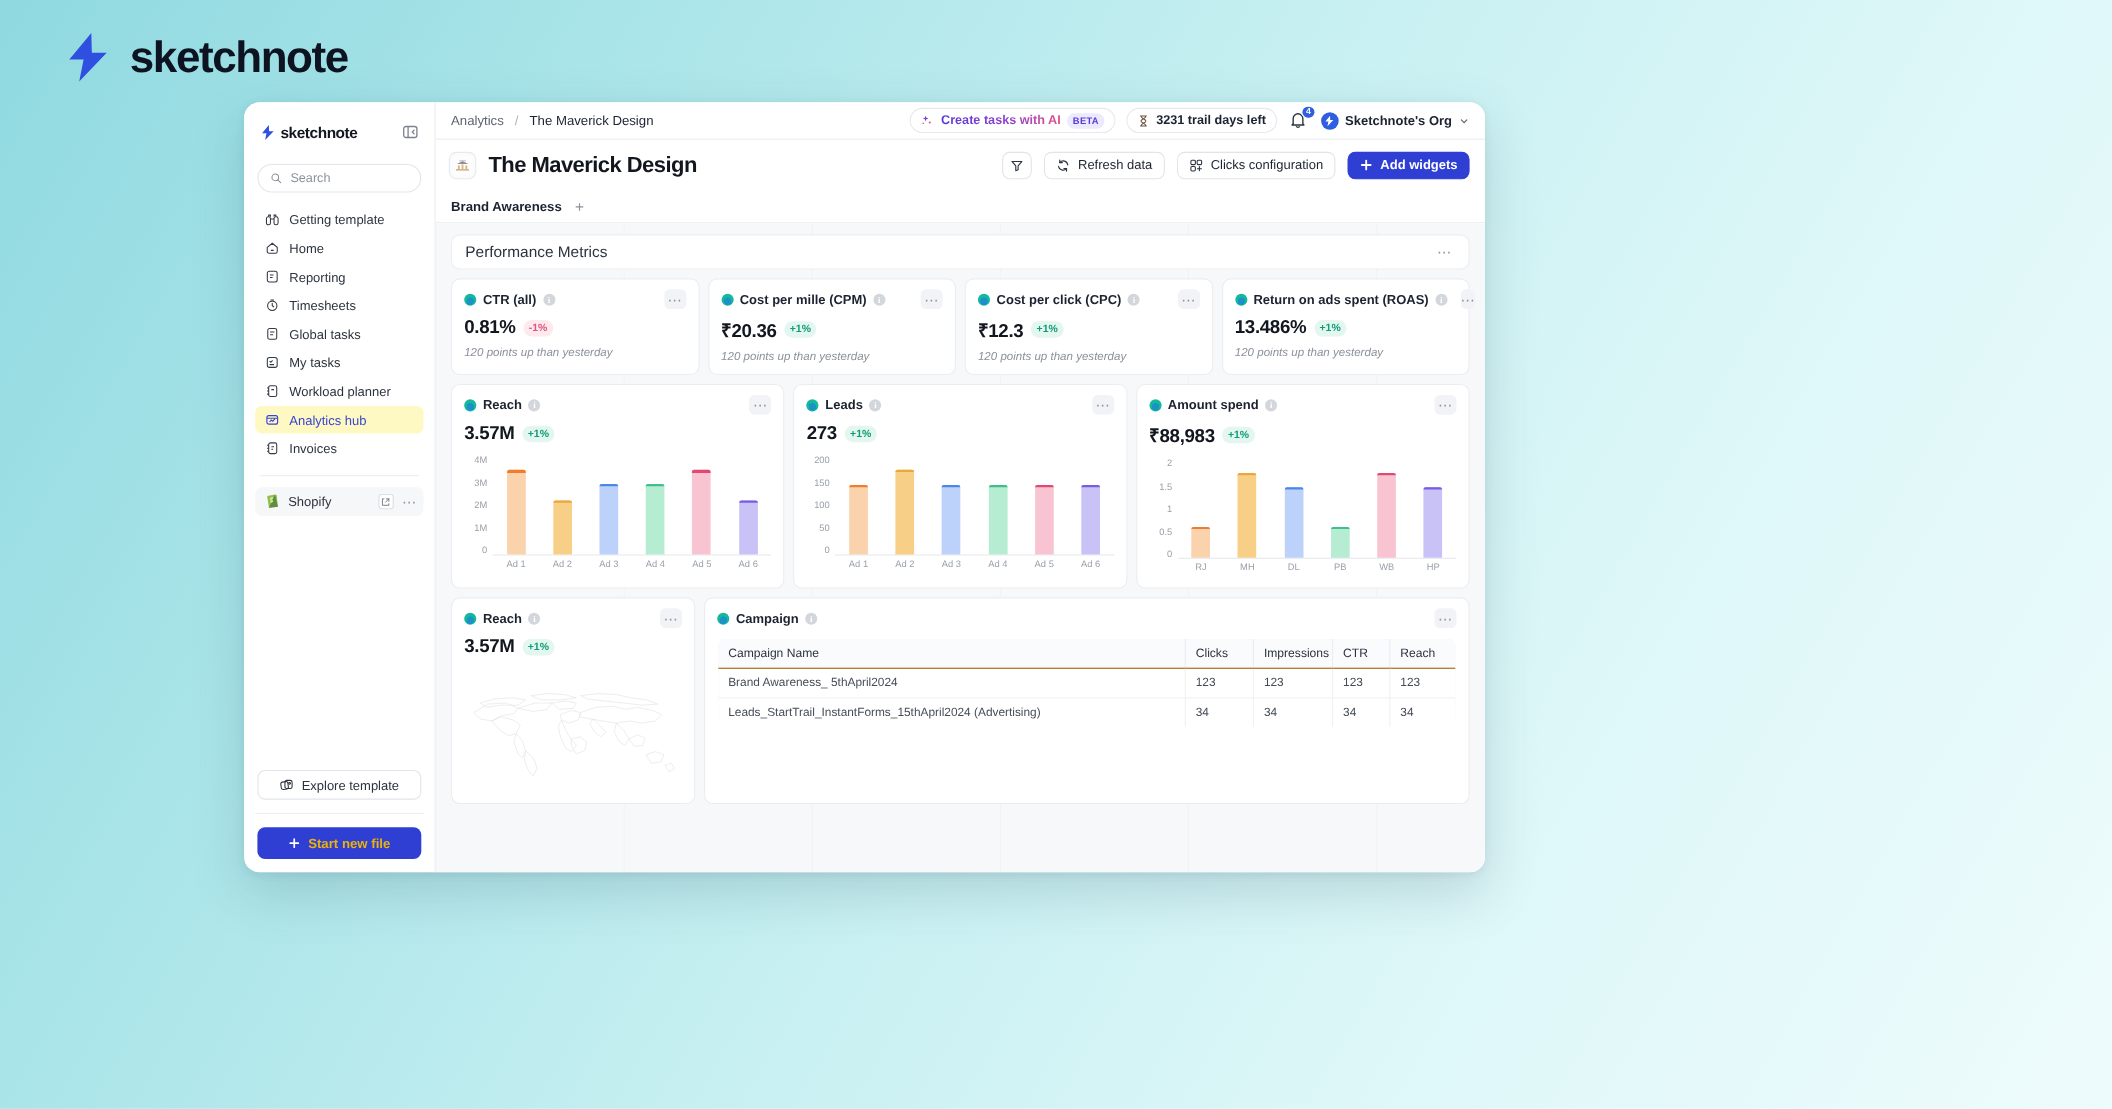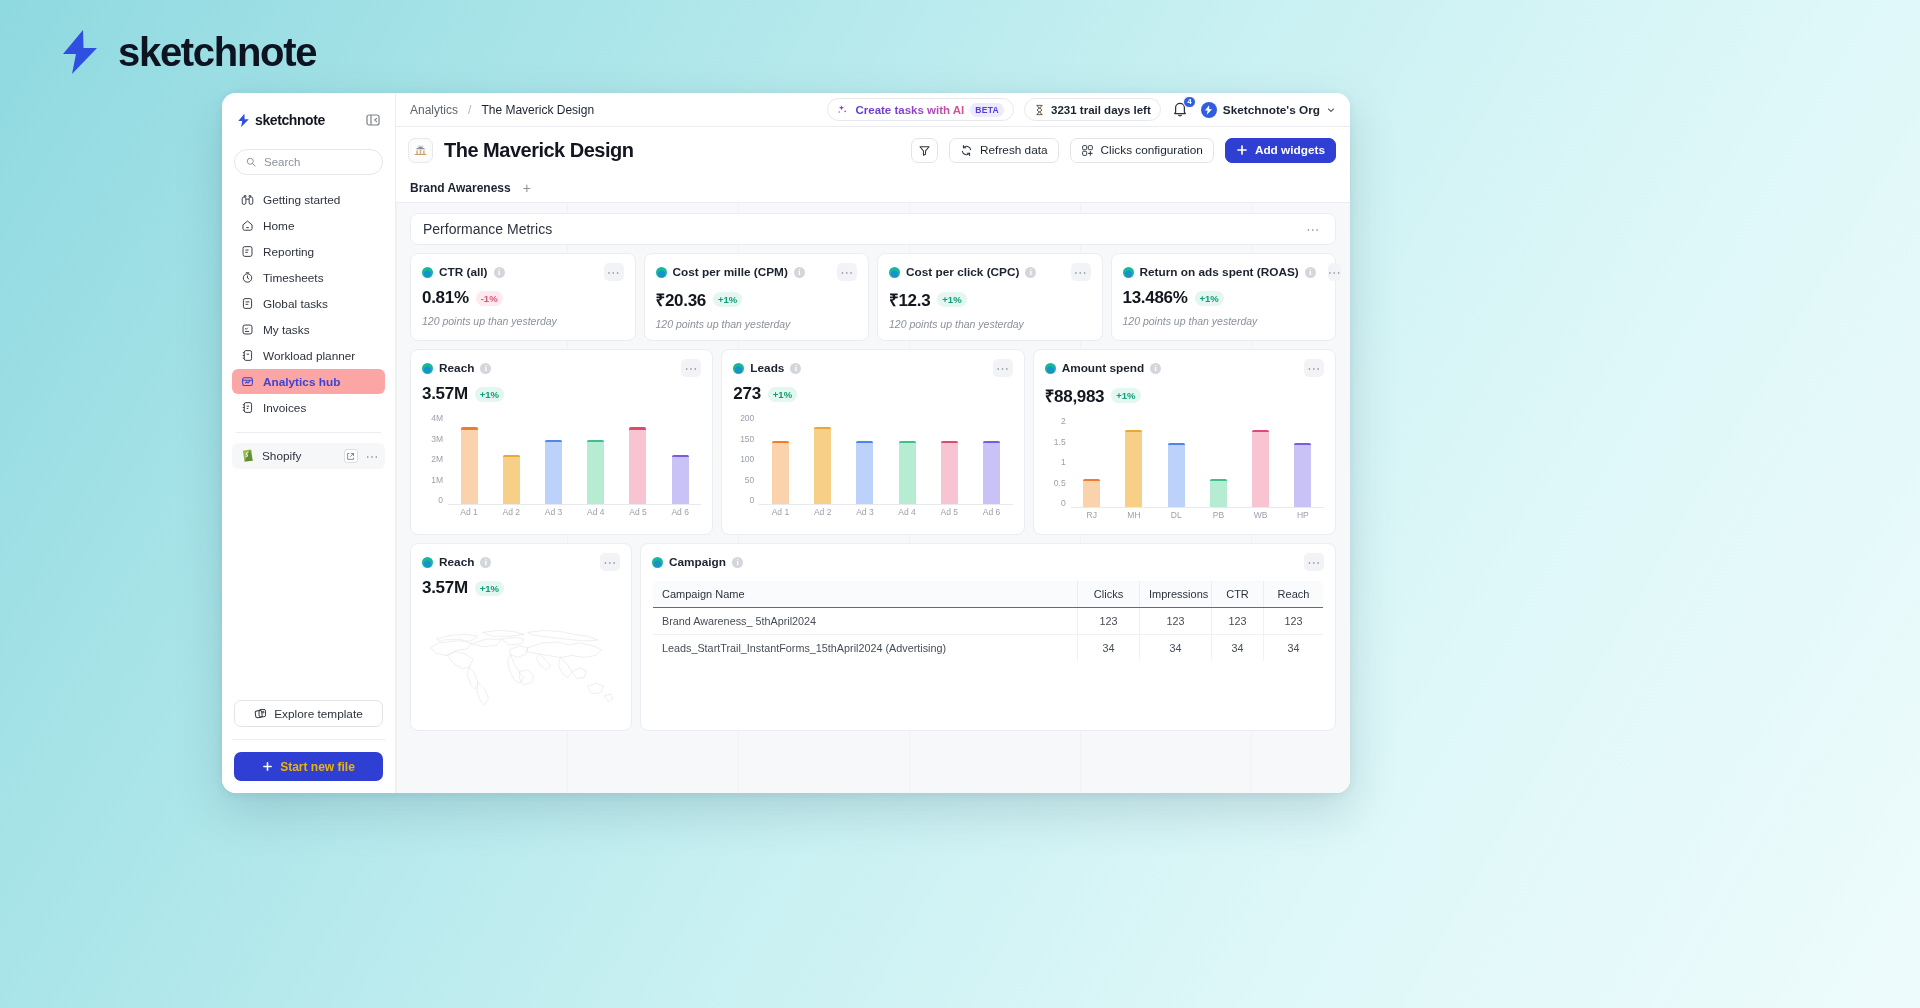--- a/index.html
+++ b/index.html
@@ -56,21 +56,21 @@
     color: #8b919c; font-size: 11.5px; cursor: text;
   }
 
   .nav { display: flex; flex-direction: column; gap: 1px; }
   .nav-item {
     height: 25px; display: flex; align-items: center; gap: 9px;
     padding: 0 8px; border-radius: 6px; cursor: pointer;
     font-size: 11.8px; color: #2c333e;
   }
   .nav-item .ico { width: 14px; height: 14px; flex: none; color: #353b45; display:flex;align-items:center;justify-content:center;}
-  .nav-item.active { background: #fca5a5; color: #3b44d4; font-weight: 700; }
+  .nav-item.active { background: #fef9c3; color: #3b44d4; font-weight: 400; }
   .nav-item.active .ico { color: #3b44d4; }
 
   .divider { height: 1px; background: #ebedf0; margin: 12px 4px 10px 4px; }
 
   .app-row {
     height: 26px; display: flex; align-items: center; gap: 8px;
     padding: 0 6px 0 8px; border-radius: 6px; background: #f6f7f9; cursor: pointer;
     font-size: 11.8px; color: #2c333e;
   }
   .app-row .label { flex: 1; }
@@ -223,21 +223,21 @@
 
   
   .table-card { flex: 1; }
   .tbl { width: 100%; border-collapse: collapse; margin-top: 9px;
       border: 1px solid #ecedf0; border-radius: 6px; overflow: hidden; table-layout: fixed; }
   .tbl th {
     font-size: 11px; font-weight: 500; color: #2c333e; text-align: left;
     padding: 7px 9px; background: #fafbfc; border-bottom: 1px solid #a16207;
     border-right: 1px solid #ecedf0;
   }
-  .tbl th.num, .tbl td.num { text-align: center; }
+  .tbl th.num, .tbl td.num { text-align: left; }
   .tbl th:last-child, .tbl td:last-child { border-right: none; }
   .tbl td {
     font-size: 10.8px; color: #464d58; padding: 7px 9px;
     border-bottom: 1px solid #f0f1f4; border-right: 1px solid #f0f1f4;
     white-space: nowrap; overflow: hidden; text-overflow: ellipsis;
   }
   .tbl tr:last-child td { border-bottom: none; }
 </style>
 </head>
 <body>
@@ -280,21 +280,21 @@
 
     <nav class="nav">
       <div class="nav-item">
         <span class="ico">
           <svg width="13" height="13" viewBox="0 0 16 16" fill="none" stroke="currentColor" stroke-width="1.2">
             <rect x="1.5" y="5" width="4.5" height="9" rx="2"></rect>
               <rect x="10" y="5" width="4.5" height="9" rx="2"></rect>
             <path d="M6 7.5h4M4 5V3.2h2V5M10 5V3.2h2V5"></path>
           </svg>
           </span>
-        <span>Getting started</span>
+        <span>Getting template</span>
       </div>
       <div class="nav-item">
         <span class="ico">
           <svg width="13" height="13" viewBox="0 0 16 16" fill="none" stroke="currentColor" stroke-width="1.2">
             <path d="M2.4 7.2 8 2.6l5.6 4.6v4.6a2 2 0 0 1-2 2H4.4a2 2 0 0 1-2-2z"></path>
               <path d="M6.4 10.6h3.2"></path>
           </svg>
           </span>
         <span>Home</span>
       </div>

